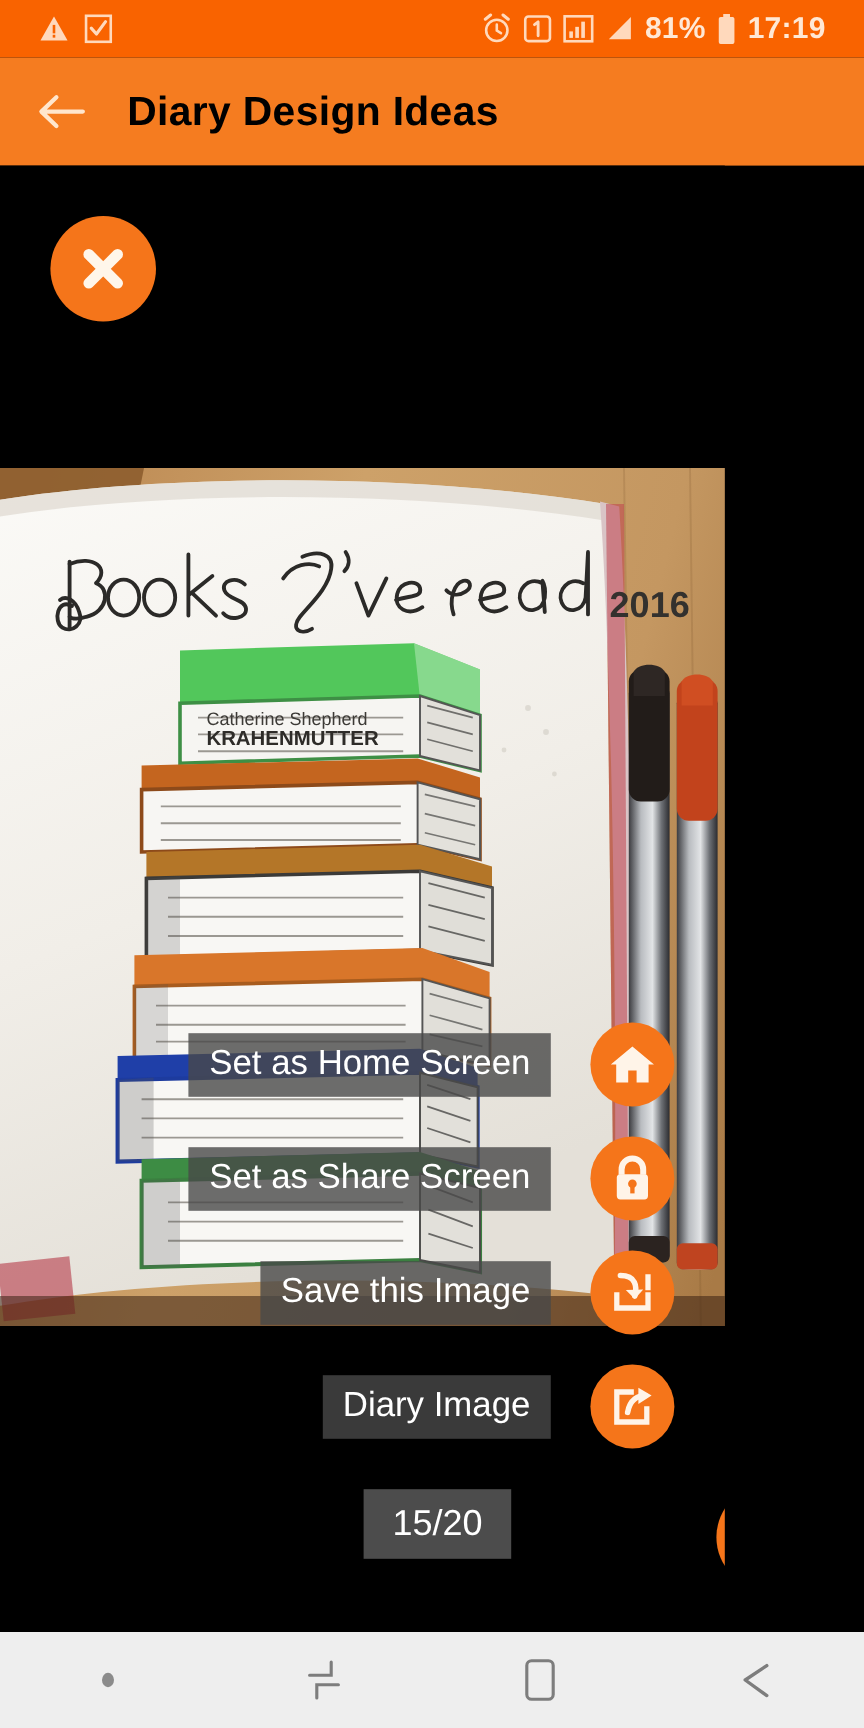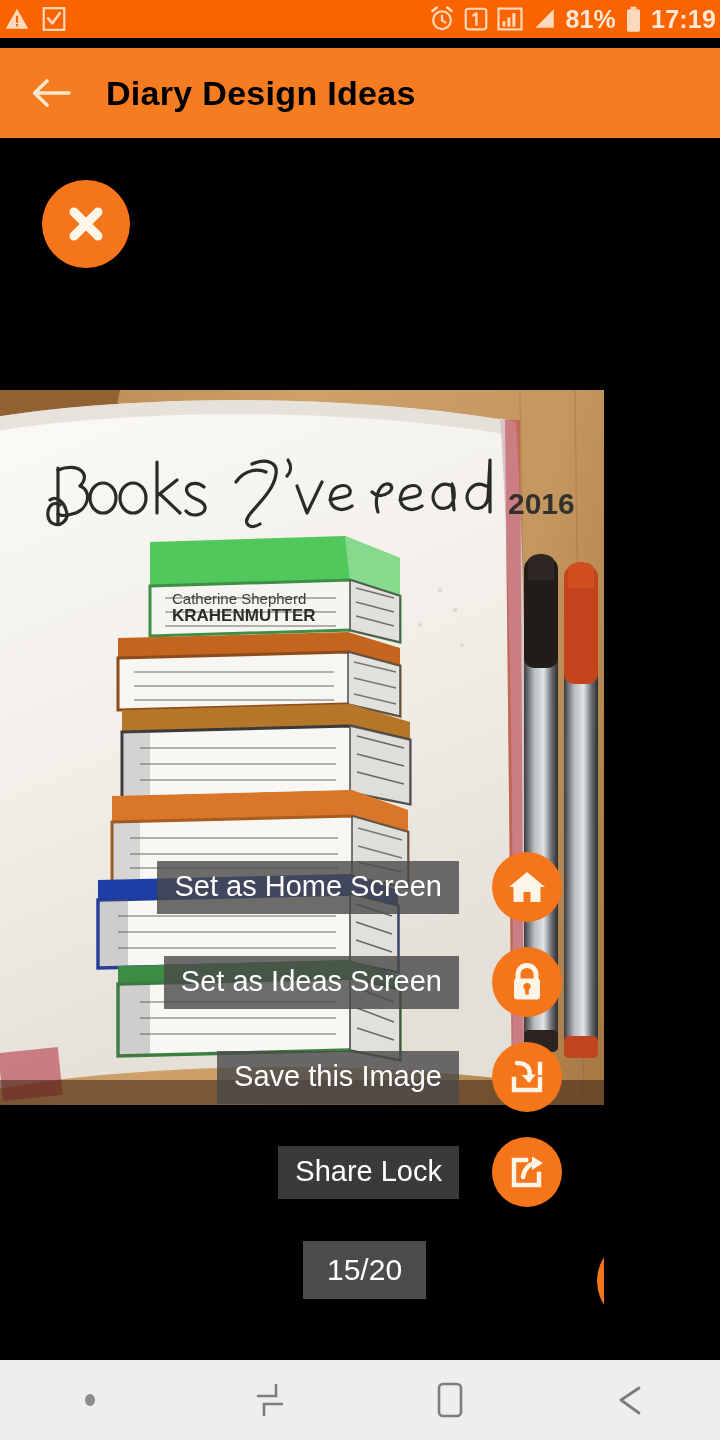--- a/index.html
+++ b/index.html
@@ -6,24 +6,24 @@
   html, body {
     width:720px; height:1440px;
     background:#000;
     font-family:"Liberation Sans", sans-serif;
     overflow:hidden;
   }
   #screen { position:relative; width:720px; height:1440px; background:#000; }
 
   
   .statusbar{
-    position:absolute; top:0; left:0; width:720px; height:38px;
+    position:absolute; top:0; left:0; width:720px; height:48px;
     background:#f96300;
     display:flex; align-items:center; justify-content:space-between;
-    padding:0 4px;
+    padding:0 32px;
   }
   .sb-left{ display:flex; align-items:center; gap:12px; }
   .sb-right{ display:flex; align-items:center; gap:9px; }
   .sb-ic{ display:block; }
   .sb-text{
     color:#ffe8d5; font-size:25px; font-weight:700; letter-spacing:0.2px;
     line-height:1;
   }
 
   
@@ -403,21 +403,21 @@
     <div class="action-row row-home">
       <div class="act-label">Set as Home Screen</div>
       <div class="act-btn">
         <svg width="42" height="42" viewBox="0 0 42 42">
           <path d="M21 6 L39 21 L34.5 21 L34.5 36 L24.5 36 L24.5 26 L17.5 26 L17.5 36 L7.5 36 L7.5 21 L3 21 Z" fill="#fff4e8"></path>
         </svg>
       </div>
     </div>
 
     <div class="action-row row-lock">
-      <div class="act-label">Set as Ideas Screen</div>
+      <div class="act-label">Set as Share Screen</div>
       <div class="act-btn">
         <svg width="40" height="42" viewBox="0 0 40 42">
           <path d="M11 18 V13.5 C11 8.2 15 4.5 20 4.5 C25 4.5 29 8.2 29 13.5 V18" fill="none" stroke="#fff4e8" stroke-width="5"></path>
           <rect x="7" y="17.5" width="26" height="21" rx="3" fill="#fff4e8"></rect>
           <circle cx="20" cy="25.5" r="3.6" fill="#f5751a"></circle>
           <rect x="18.2" y="26" width="3.6" height="7.5" fill="#f5751a"></rect>
         </svg>
       </div>
     </div>
 
@@ -427,21 +427,21 @@
         <svg width="42" height="42" viewBox="0 0 42 42">
           <path d="M8 23 V34 H34 V23" fill="none" stroke="#fff4e8" stroke-width="4.4" stroke-linecap="square"></path>
           <path d="M34 8 V17" fill="none" stroke="#fff4e8" stroke-width="4.4" stroke-linecap="square"></path>
           <path d="M11 7 C 24 7, 25 16, 23 24" fill="none" stroke="#fff4e8" stroke-width="4.6" stroke-linecap="round"></path>
           <path d="M15.5 19 L23 26.5 L30 18.5 Z" fill="#fff4e8"></path>
         </svg>
       </div>
     </div>
 
     <div class="action-row row-share">
-      <div class="act-label">Share Lock</div>
+      <div class="act-label">Diary Image</div>
       <div class="act-btn">
         <svg width="42" height="42" viewBox="0 0 42 42">
           <path d="M20 9 H8 V34 H33 V23" fill="none" stroke="#fff4e8" stroke-width="4.4" stroke-linecap="square"></path>
           <path d="M17 26 C 19 15, 26 12, 32 12" fill="none" stroke="#fff4e8" stroke-width="4.6" stroke-linecap="round"></path>
           <path d="M26 5.5 L37 12 L26 19 Z" fill="#fff4e8"></path>
         </svg>
       </div>
     </div>
 
     <div class="counter-row">

